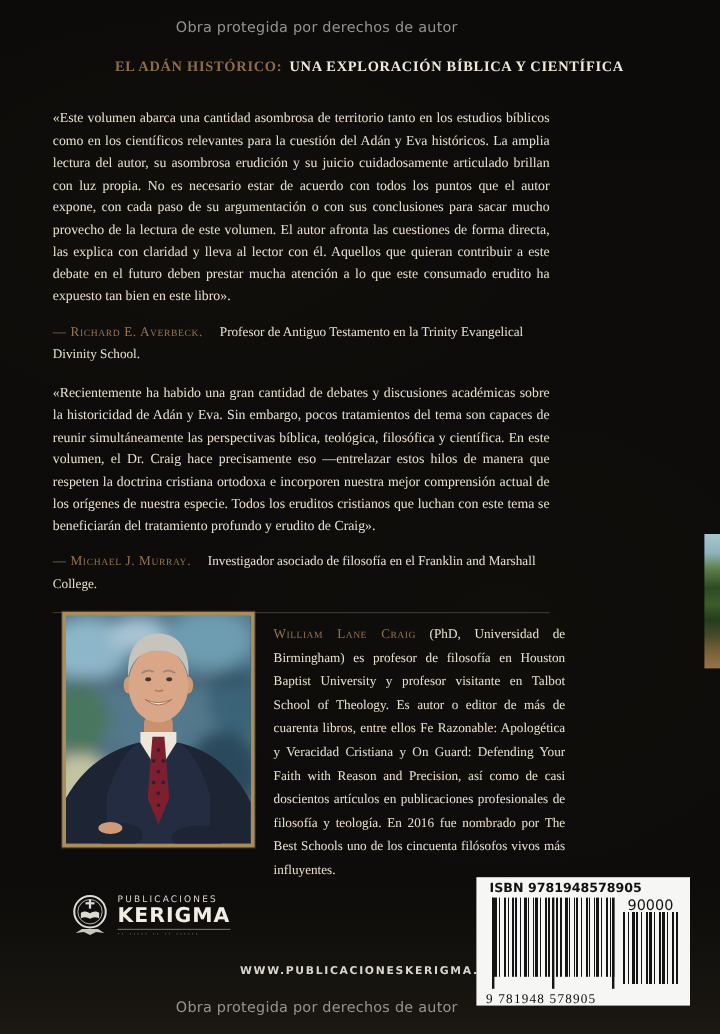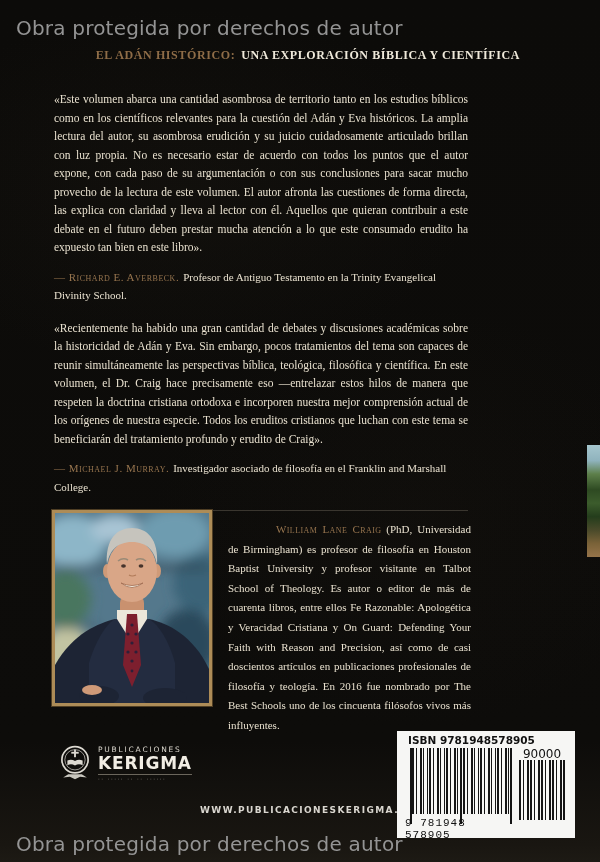--- a/index.html
+++ b/index.html
@@ -5,52 +5,52 @@
   html,body{margin:0;padding:0;background:#000;}
   #screen{
     position:relative;width:600px;height:862px;overflow:hidden;
     background:
       radial-gradient(420px 260px at 30% 22%, rgba(42,36,26,.18), transparent 70%),
       radial-gradient(380px 300px at 70% 60%, rgba(36,30,22,.14), transparent 70%),
       linear-gradient(180deg,#0c0b09 0%, #0d0c0a 86%, #191611 98%, #1d1a14 100%);
     font-family:"Liberation Serif", serif;
   }
   .watermark{
-    position:absolute;left:16px;width:520px;text-align:left;
-    font-family:"DejaVu Sans", sans-serif;font-size:20px;color:#949494;
+    position:absolute;left:4px;width:520px;text-align:center;
+    font-family:"DejaVu Sans", sans-serif;font-size:12px;color:#949494;
     letter-spacing:.2px;z-index:30;
   }
   .watermark.top{top:16px;}
   .watermark.bottom{top:832px;}
   .title{
     position:absolute;left:0;top:48px;width:520px;text-align:right;
     font-weight:bold;font-size:12px;letter-spacing:.6px;color:#efe9da;
     white-space:nowrap;
   }
   .title .accent{color:#8e6c47;margin-right:6px;}
   .col{
-    position:absolute;left:54px;top:90px;width:414px;
+    position:absolute;left:44px;top:90px;width:414px;
     color:#e9e1cf;font-size:11.5px;line-height:18.5px;text-align:justify;
   }
   .quote{margin:0 0 11px 0;}
   .attr{margin:0 0 14px 0;font-size:11px;text-align:left;}
-  .attr .name{color:#96744e;font-variant:small-caps;letter-spacing:.5px;margin-right:4px;}
+  .attr .name{color:#96744e;font-variant:small-caps;letter-spacing:.5px;margin-right:14px;}
   .divider{height:0;border-top:1px solid #3a362f;margin-top:9px;}
   .photo{
     position:absolute;left:52px;top:510px;width:160px;height:196px;
     border:3px solid #ad8c57;box-sizing:border-box;
     box-shadow:inset 0 0 0 1px #241a0e, 0 0 0 1px #4f3e24;
     background:#54788c;
   }
   .photo svg{display:block;}
   .bio{
     position:absolute;left:228px;top:509px;width:243px;
     color:#e9e1cf;font-size:11px;line-height:19.6px;text-align:justify;
   }
-  .bio .name{color:#96744e;font-variant:small-caps;letter-spacing:.4px;margin-left:48px;}
+  .bio .name{color:#96744e;font-variant:small-caps;letter-spacing:.4px;}
   .publisher{position:absolute;left:58px;top:742px;display:flex;align-items:center;gap:6px;}
   .pubtext{display:flex;flex-direction:column;line-height:1;}
   .pub1{font-family:"DejaVu Sans", sans-serif;font-size:7.5px;letter-spacing:1.8px;color:#dcd8cf;margin-bottom:2px;}
   .pub2{font-family:"DejaVu Sans", sans-serif;font-weight:bold;font-size:17px;letter-spacing:.8px;color:#f1ede4;border-bottom:1px solid #6b665c;padding-bottom:2px;}
   .pub3{font-family:"DejaVu Sans", sans-serif;font-size:5.5px;letter-spacing:1.5px;color:#8f8a80;margin-top:2px;}
   .site{
     position:absolute;left:200px;top:805px;
     font-family:"DejaVu Sans", sans-serif;font-weight:bold;font-size:9px;
     letter-spacing:1.4px;color:#d9d6cf;
   }
@@ -69,22 +69,22 @@
       #141414 6px 7px,#f6f6f4 7px 10px,#141414 10px 12px,#f6f6f4 12px 13px,
       #141414 13px 14px,#f6f6f4 14px 17px);
   }
   .bars-main::before,.bars-main::after{
     content:"";position:absolute;top:0;width:2px;height:76px;background:#141414;
   }
   .bars-main::before{left:0;}
   .bars-main::after{right:0;}
   .guard-mid{position:absolute;left:50px;top:0;width:2px;height:76px;background:#141414;}
   .bc-digits{
-    position:absolute;left:8px;top:86px;width:112px;
-    font-family:Liberation Mono, monospace;font-size:11px;letter-spacing:1px;color:#111;
+    position:absolute;left:8px;top:96px;width:112px;
+    font-family:Liberation Serif, serif;font-size:11px;letter-spacing:1px;color:#111;
   }
   .supp-label{
     position:absolute;left:122px;top:16px;width:46px;text-align:center;
     font-family:"DejaVu Sans", sans-serif;font-size:12px;color:#111;
   }
   .bars-supp{
     position:absolute;left:122px;top:29px;width:46px;height:60px;
     background:repeating-linear-gradient(90deg,
       #141414 0 2px,#f6f6f4 2px 4px,#141414 4px 5px,#f6f6f4 5px 8px,
       #141414 8px 10px,#f6f6f4 10px 11px);

